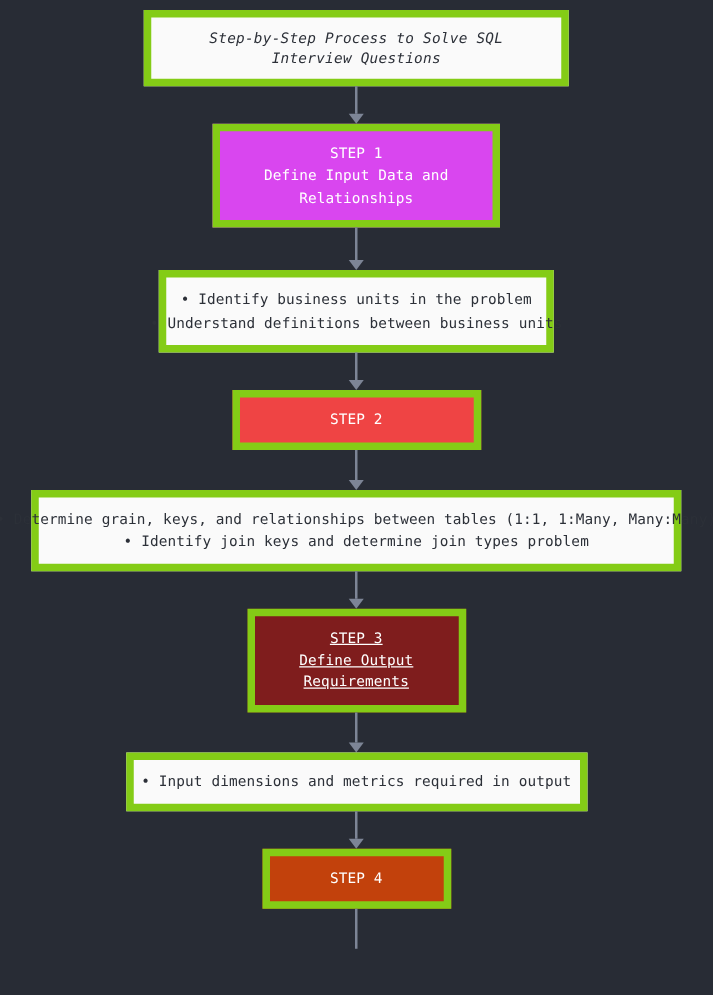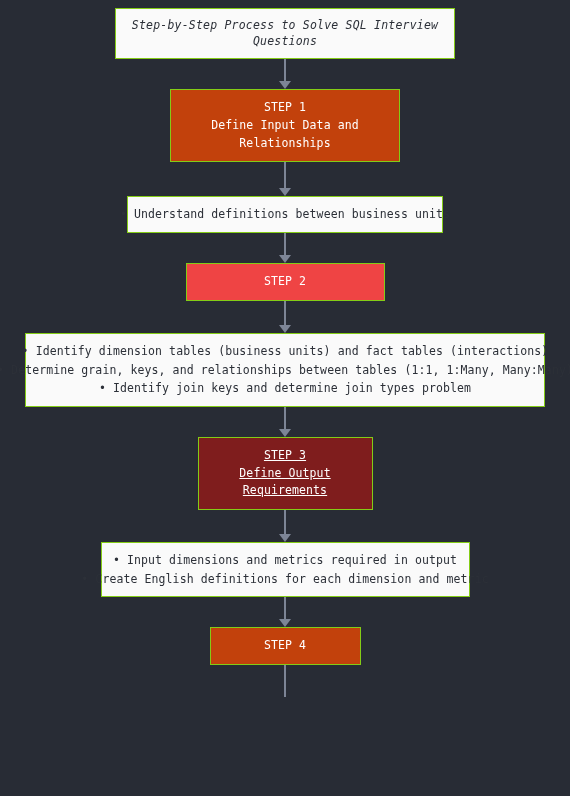--- a/index.html
+++ b/index.html
@@ -18,21 +18,21 @@
     width: 570px;
     height: 796px;
     display: flex;
     flex-direction: column;
     align-items: center;
   }
 
   
   .node {
     box-sizing: border-box;
-    border: 1px solid #84cc16;
+    border: 6px solid #84cc16;
     text-align: center;
     display: flex;
     flex-direction: column;
     justify-content: center;
     align-items: center;
   }
 
   
   .terminal {
     background: #fafafa;
@@ -48,21 +48,21 @@
   .step {
     color: #ffffff;
     font-size: 11.5px;
     line-height: 1.55;
     padding: 9px 14px;
     letter-spacing: .1px;
   }
   .step .step-label { display: block; }
   .step .step-desc  { display: block; }
 
-  .step.blue   { background: #c2410c; }
+  .step.blue   { background: #d946ef; }
   .step.green  { background: #ef4444; }
   .step.yellow { background: #7f1d1d; text-decoration: underline; }
   .step.red    { background: #c2410c; }
 
   
   .bullets {
     background: #fafafa;
     color: #2c3038;
     font-size: 11.5px;
     line-height: 1.62;
@@ -134,39 +134,39 @@
     <span class="step-label">STEP 1</span>
     <span class="step-desc">Define Input Data and Relationships</span>
   </div>
 
   <div class="connector c2">
     <div class="shaft"></div>
     <div class="head"></div>
   </div>
 
   <div class="node bullets n-b1">
+    <span class="bullet-line">• Identify business units in the problem</span>
     <span class="bullet-line">• Understand definitions between business units</span>
   </div>
 
   <div class="connector c3">
     <div class="shaft"></div>
     <div class="head"></div>
   </div>
 
   <div class="node step green n-step2">
     <span class="step-label">STEP 2</span>
   </div>
 
   <div class="connector c4">
     <div class="shaft"></div>
     <div class="head"></div>
   </div>
 
   <div class="node bullets n-b2">
-    <span class="bullet-line">• Identify dimension tables (business units) and fact tables (interactions)</span>
     <span class="bullet-line">• Determine grain, keys, and relationships between tables (1:1, 1:Many, Many:Many)</span>
     <span class="bullet-line">• Identify join keys and determine join types problem</span>
   </div>
 
   <div class="connector c5">
     <div class="shaft"></div>
     <div class="head"></div>
   </div>
 
   <div class="node step yellow n-step3">
@@ -174,21 +174,20 @@
     <span class="step-desc">Define Output Requirements</span>
   </div>
 
   <div class="connector c6">
     <div class="shaft"></div>
     <div class="head"></div>
   </div>
 
   <div class="node bullets n-b3">
     <span class="bullet-line">• Input dimensions and metrics required in output</span>
-    <span class="bullet-line">• Create English definitions for each dimension and metric</span>
   </div>
 
   <div class="connector c7">
     <div class="shaft"></div>
     <div class="head"></div>
   </div>
 
   <div class="node step red n-step4">
     <span class="step-label">STEP 4</span>
   </div>

